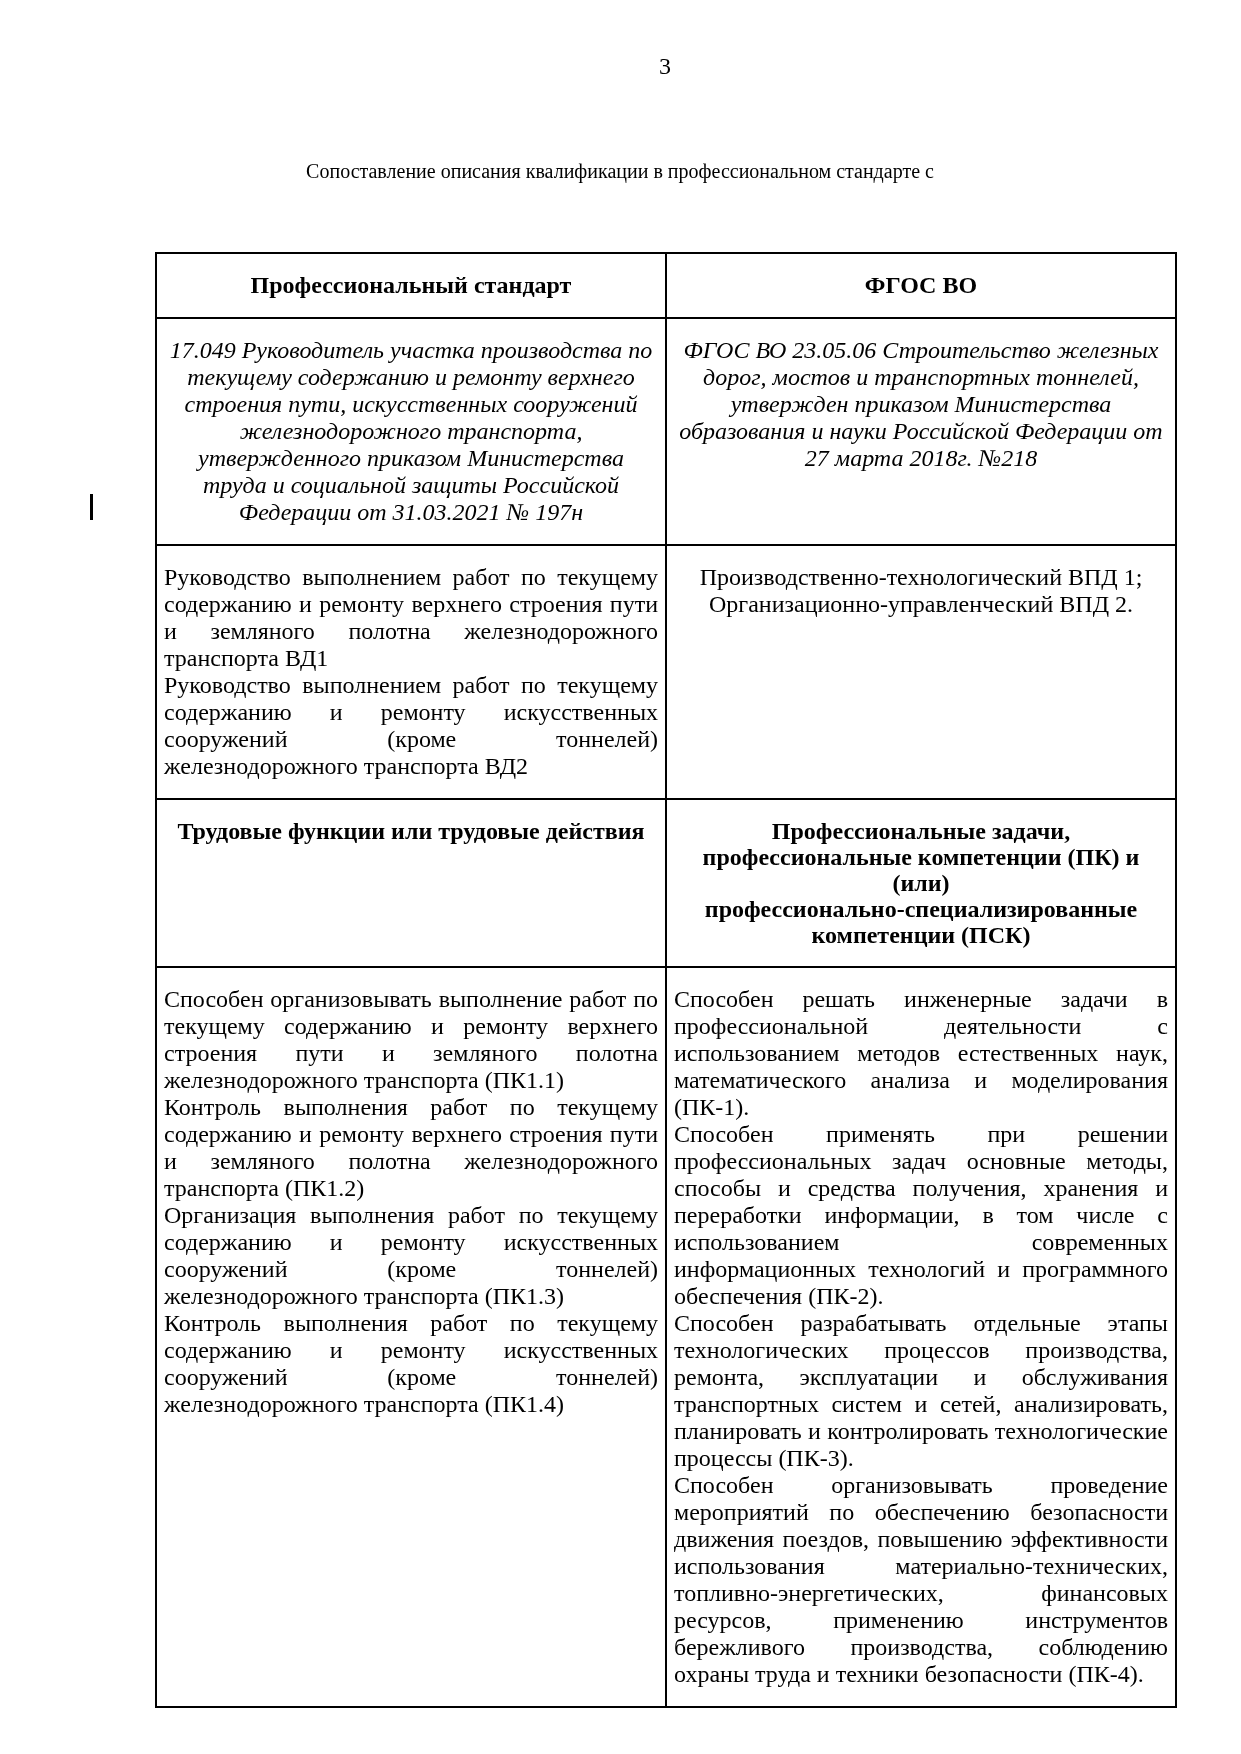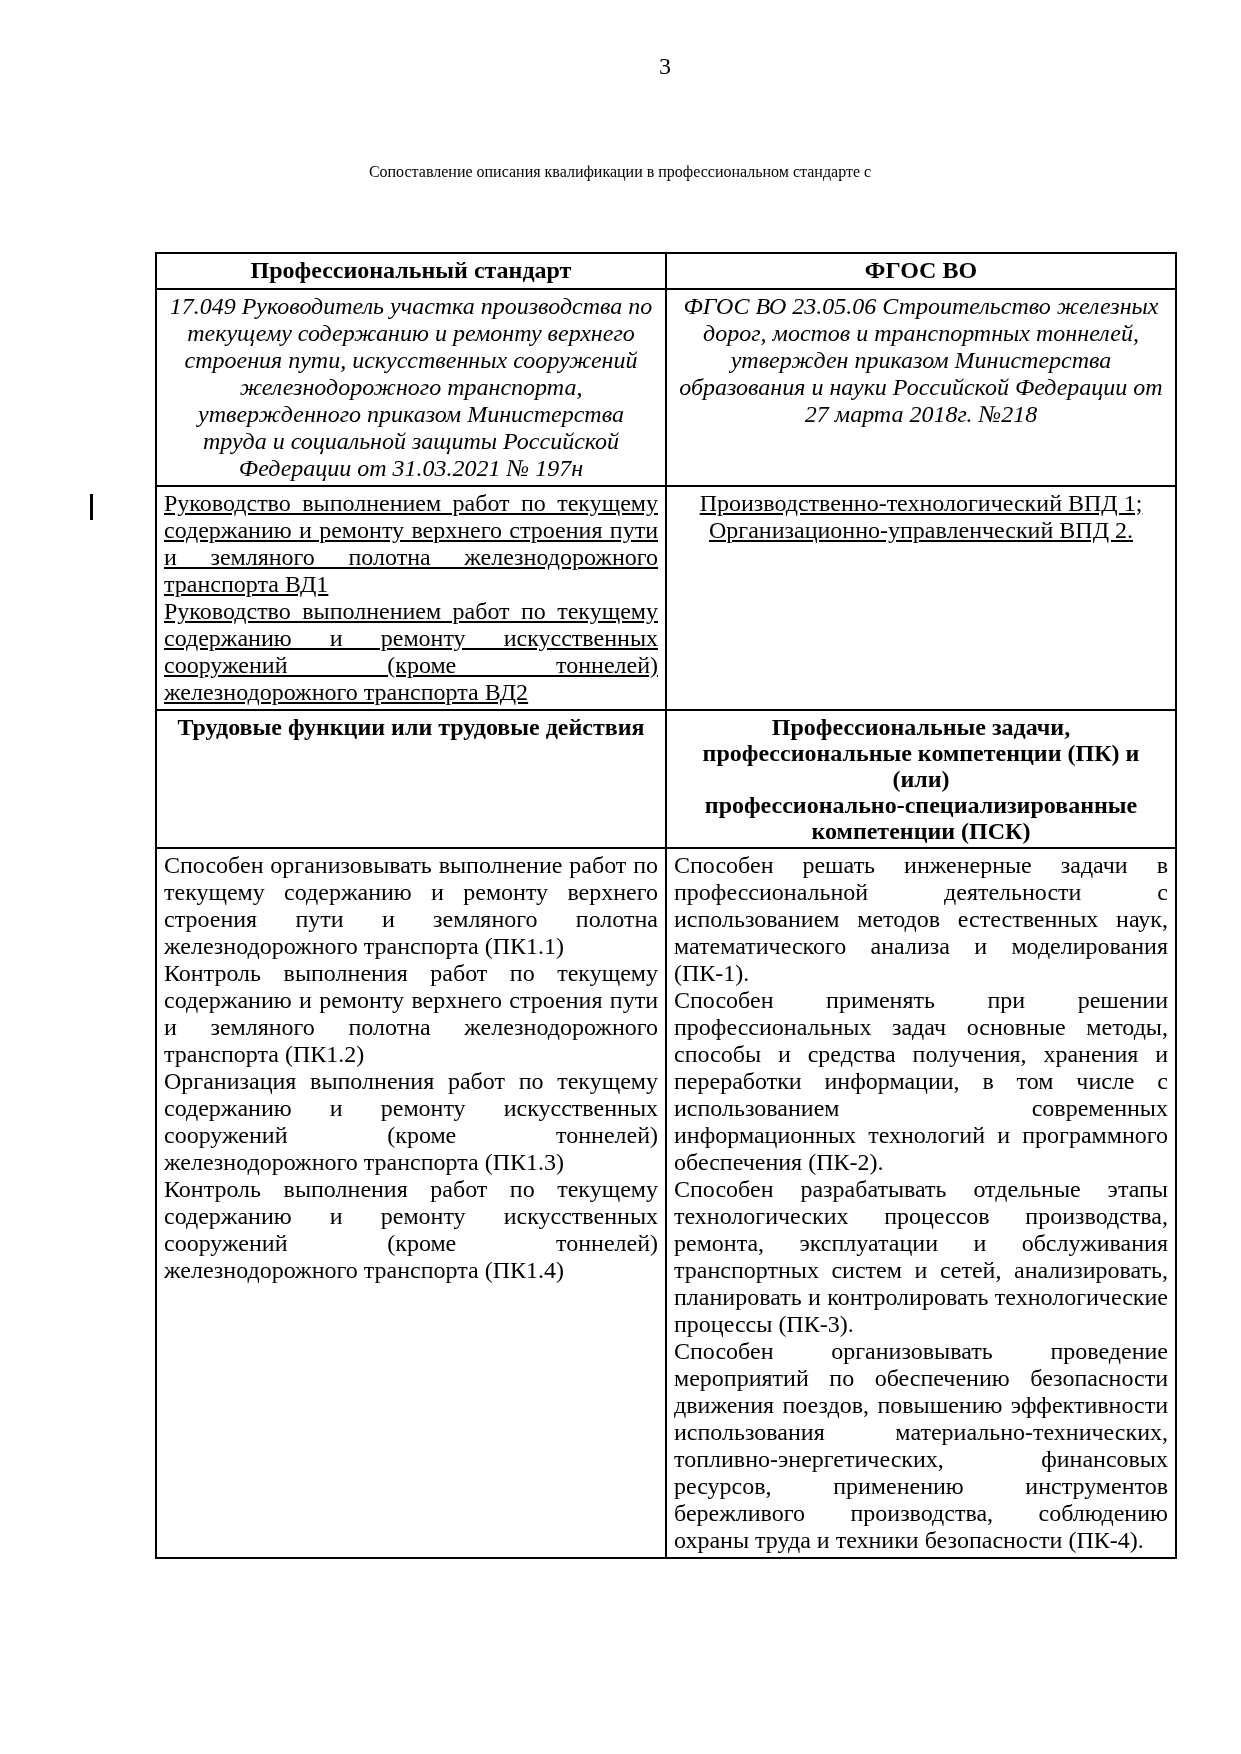--- a/index.html
+++ b/index.html
@@ -25,21 +25,21 @@
     font-size: 24px;
     line-height: 28px;
   }
 
   .doc-title {
     position: absolute;
     top: 158px;
     left: 120px;
     width: 1000px;
     text-align: center;
-    font-size: 16px;
+    font-size: 20px;
     line-height: 27px;
   }
 
   .change-bar {
     position: absolute;
     left: 90px;
     top: 494px;
     width: 3px;
     height: 26px;
     background: #000000;
@@ -49,35 +49,35 @@
     position: absolute;
     left: 155px;
     top: 252px;
     width: 1020px;
     border-collapse: collapse;
     table-layout: fixed;
   }
   table.doc-table td {
     border: 2px solid #000000;
     vertical-align: top;
-    padding: 3px 7px;
+    padding: 18px 7px;
     font-size: 24px;
     line-height: 27px;
     overflow: hidden;
     margin-left: 33px;
   }
   td.hdr-cell {
     font-weight: bold;
     text-align: center;
     padding: 1px 4px;
   }
   tr.r-head1 { height: 36px; }
   tr.r-standard { height: 181px; font-style: italic; }
   tr.r-head2 { height: 30px; }
-  tr.r-otf { height: 210px; text-decoration: underline; }
+  tr.r-otf { height: 210px; }
   tr.r-head3 { height: 107px; }
   tr.r-body { height: 683px; }
 
   td.centered-cell {
     text-align: center;
     font-size: 23px;
     line-height: 25px;
     padding: 2px 10px;
   }
   .hdr3-line { line-height: 26px; }

